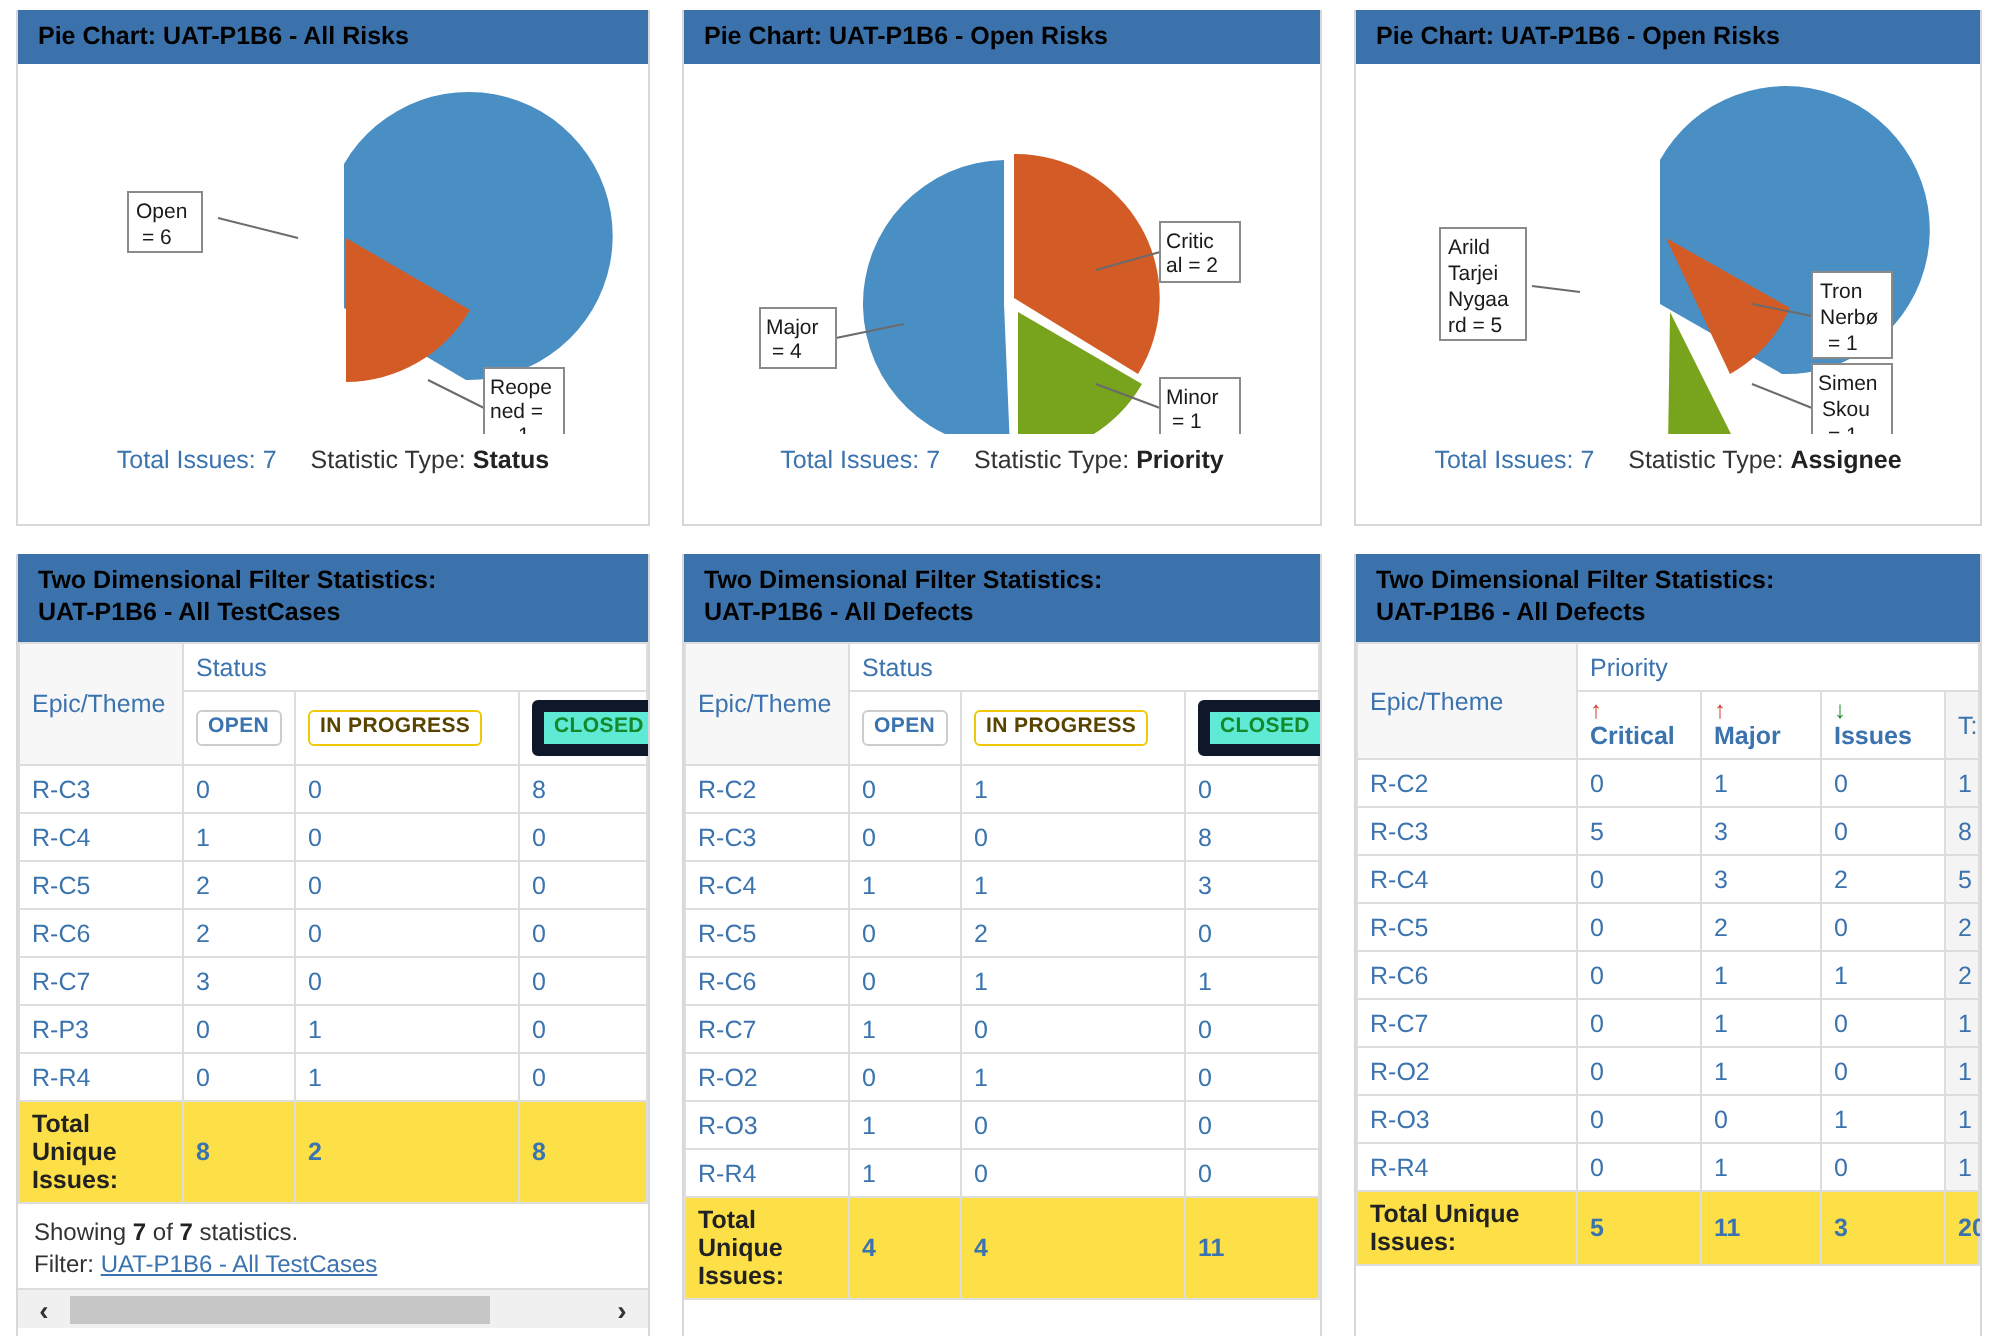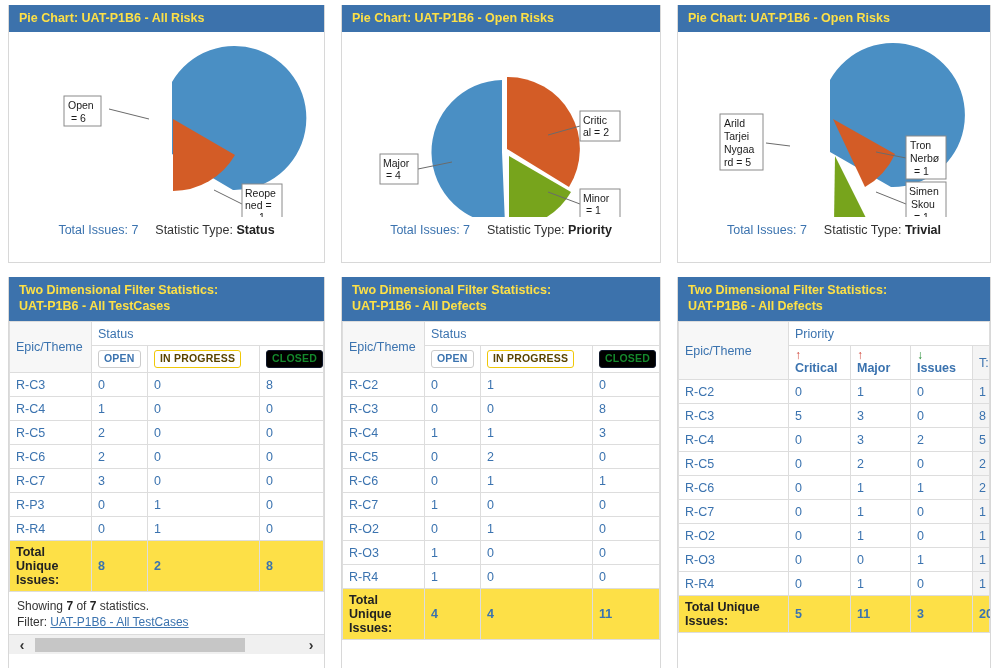--- a/index.html
+++ b/index.html
@@ -21,21 +21,21 @@
   .gadget {
     position: relative;
     margin: 5px 8px 0 8px;
     background: #fff;
     border: 1px solid #d8d8d8;
     border-top: none;
     overflow: hidden;
   }
   .gadget-head {
     background: #3c72ac;
-    color: #fde047;
+    color: #000000;
     font-weight: bold;
     font-size: 12.5px;
     line-height: 16px;
     padding: 5px 10px 6px 10px;
   }
   .gadget-head .line2 { display: block; }
   .gadget-body { background: #fff; }
 
   
   .pie-gadget { height: 258px; }
@@ -107,21 +107,21 @@
     padding: 1px 5px 2px 5px;
     border-radius: 3px;
     font-size: 10.5px;
     font-weight: bold;
     letter-spacing: .2px;
     white-space: nowrap;
     line-height: 13px;
   }
   .badge-open { color: #3b73af; border: 1px solid #cccccc; background: #fff; }
   .badge-prog { color: #594300; border: 1px solid #f0c808; background: #fff; }
-  .badge-closed { color: #14892c; border: 1px solid #0f172a; background: #000000; }
+  .badge-closed { color: #14892c; border: 6px solid #0f172a; background: #5eead4; }
 
   .prio-head { line-height: 13px; }
   .prio-icon { display: block; font-size: 12px; line-height: 11px; font-weight: bold; }
   .prio-icon.up { color: #d04437; }
   .prio-icon.down { color: #1f8a2f; }
   .prio-name { color: #3b73af; font-weight: bold; font-size: 12.5px; text-align: right; }
 
   .gadget-footer {
     font-size: 12px;
     color: #333;
@@ -281,21 +281,21 @@
             <text class="callout-text" x="233" y="176">Skou</text>
             <text class="callout-text" x="236" y="189">= 1</text>
           </g>
         </svg>
       </div>
       <div class="pie-footer">
         <span class="link">Total Issues:</span>
         <span class="link">7</span>
         <span class="sep"></span>
         <span>Statistic Type:</span>
-        <b>Trivial</b>
+        <b>Assignee</b>
       </div>
     </div>
   </div>
 
   <div class="gadget tbl-gadget">
     <div class="gadget-head tbl-head-2">
       <span>Two Dimensional Filter Statistics:</span>
       <span class="line2">UAT-P1B6 - All TestCases</span>
     </div>
     <div class="gadget-body">

